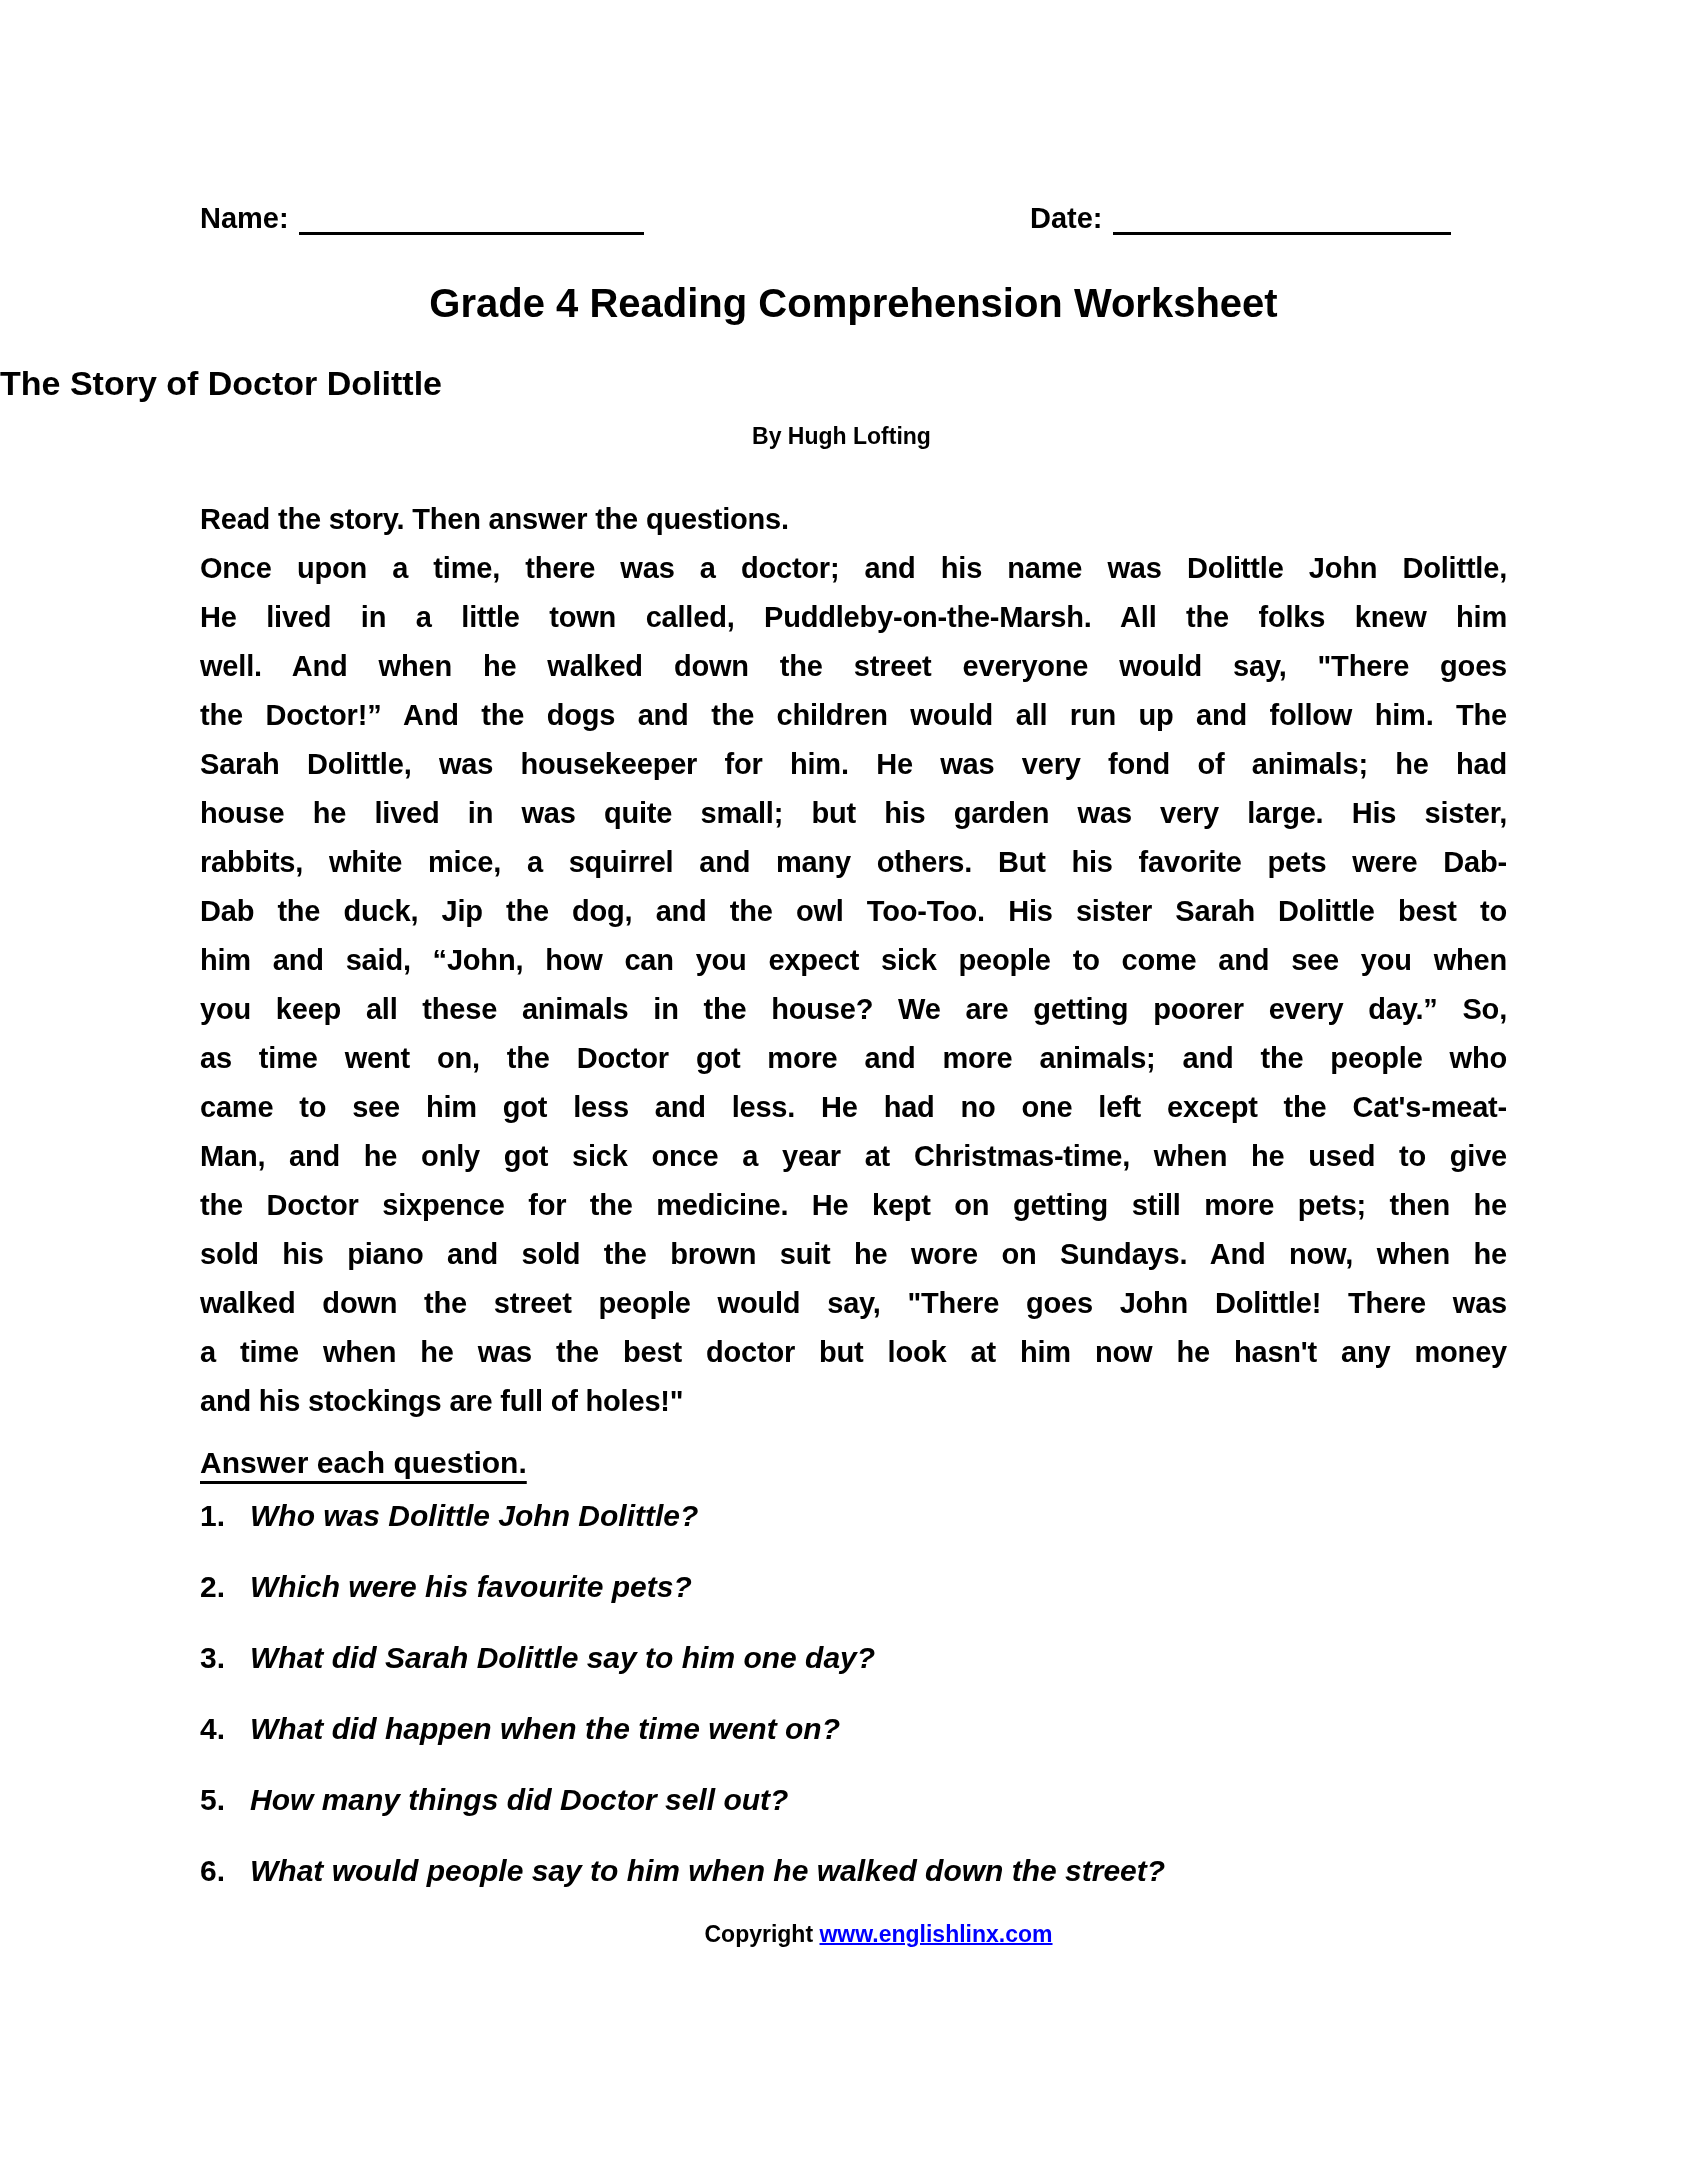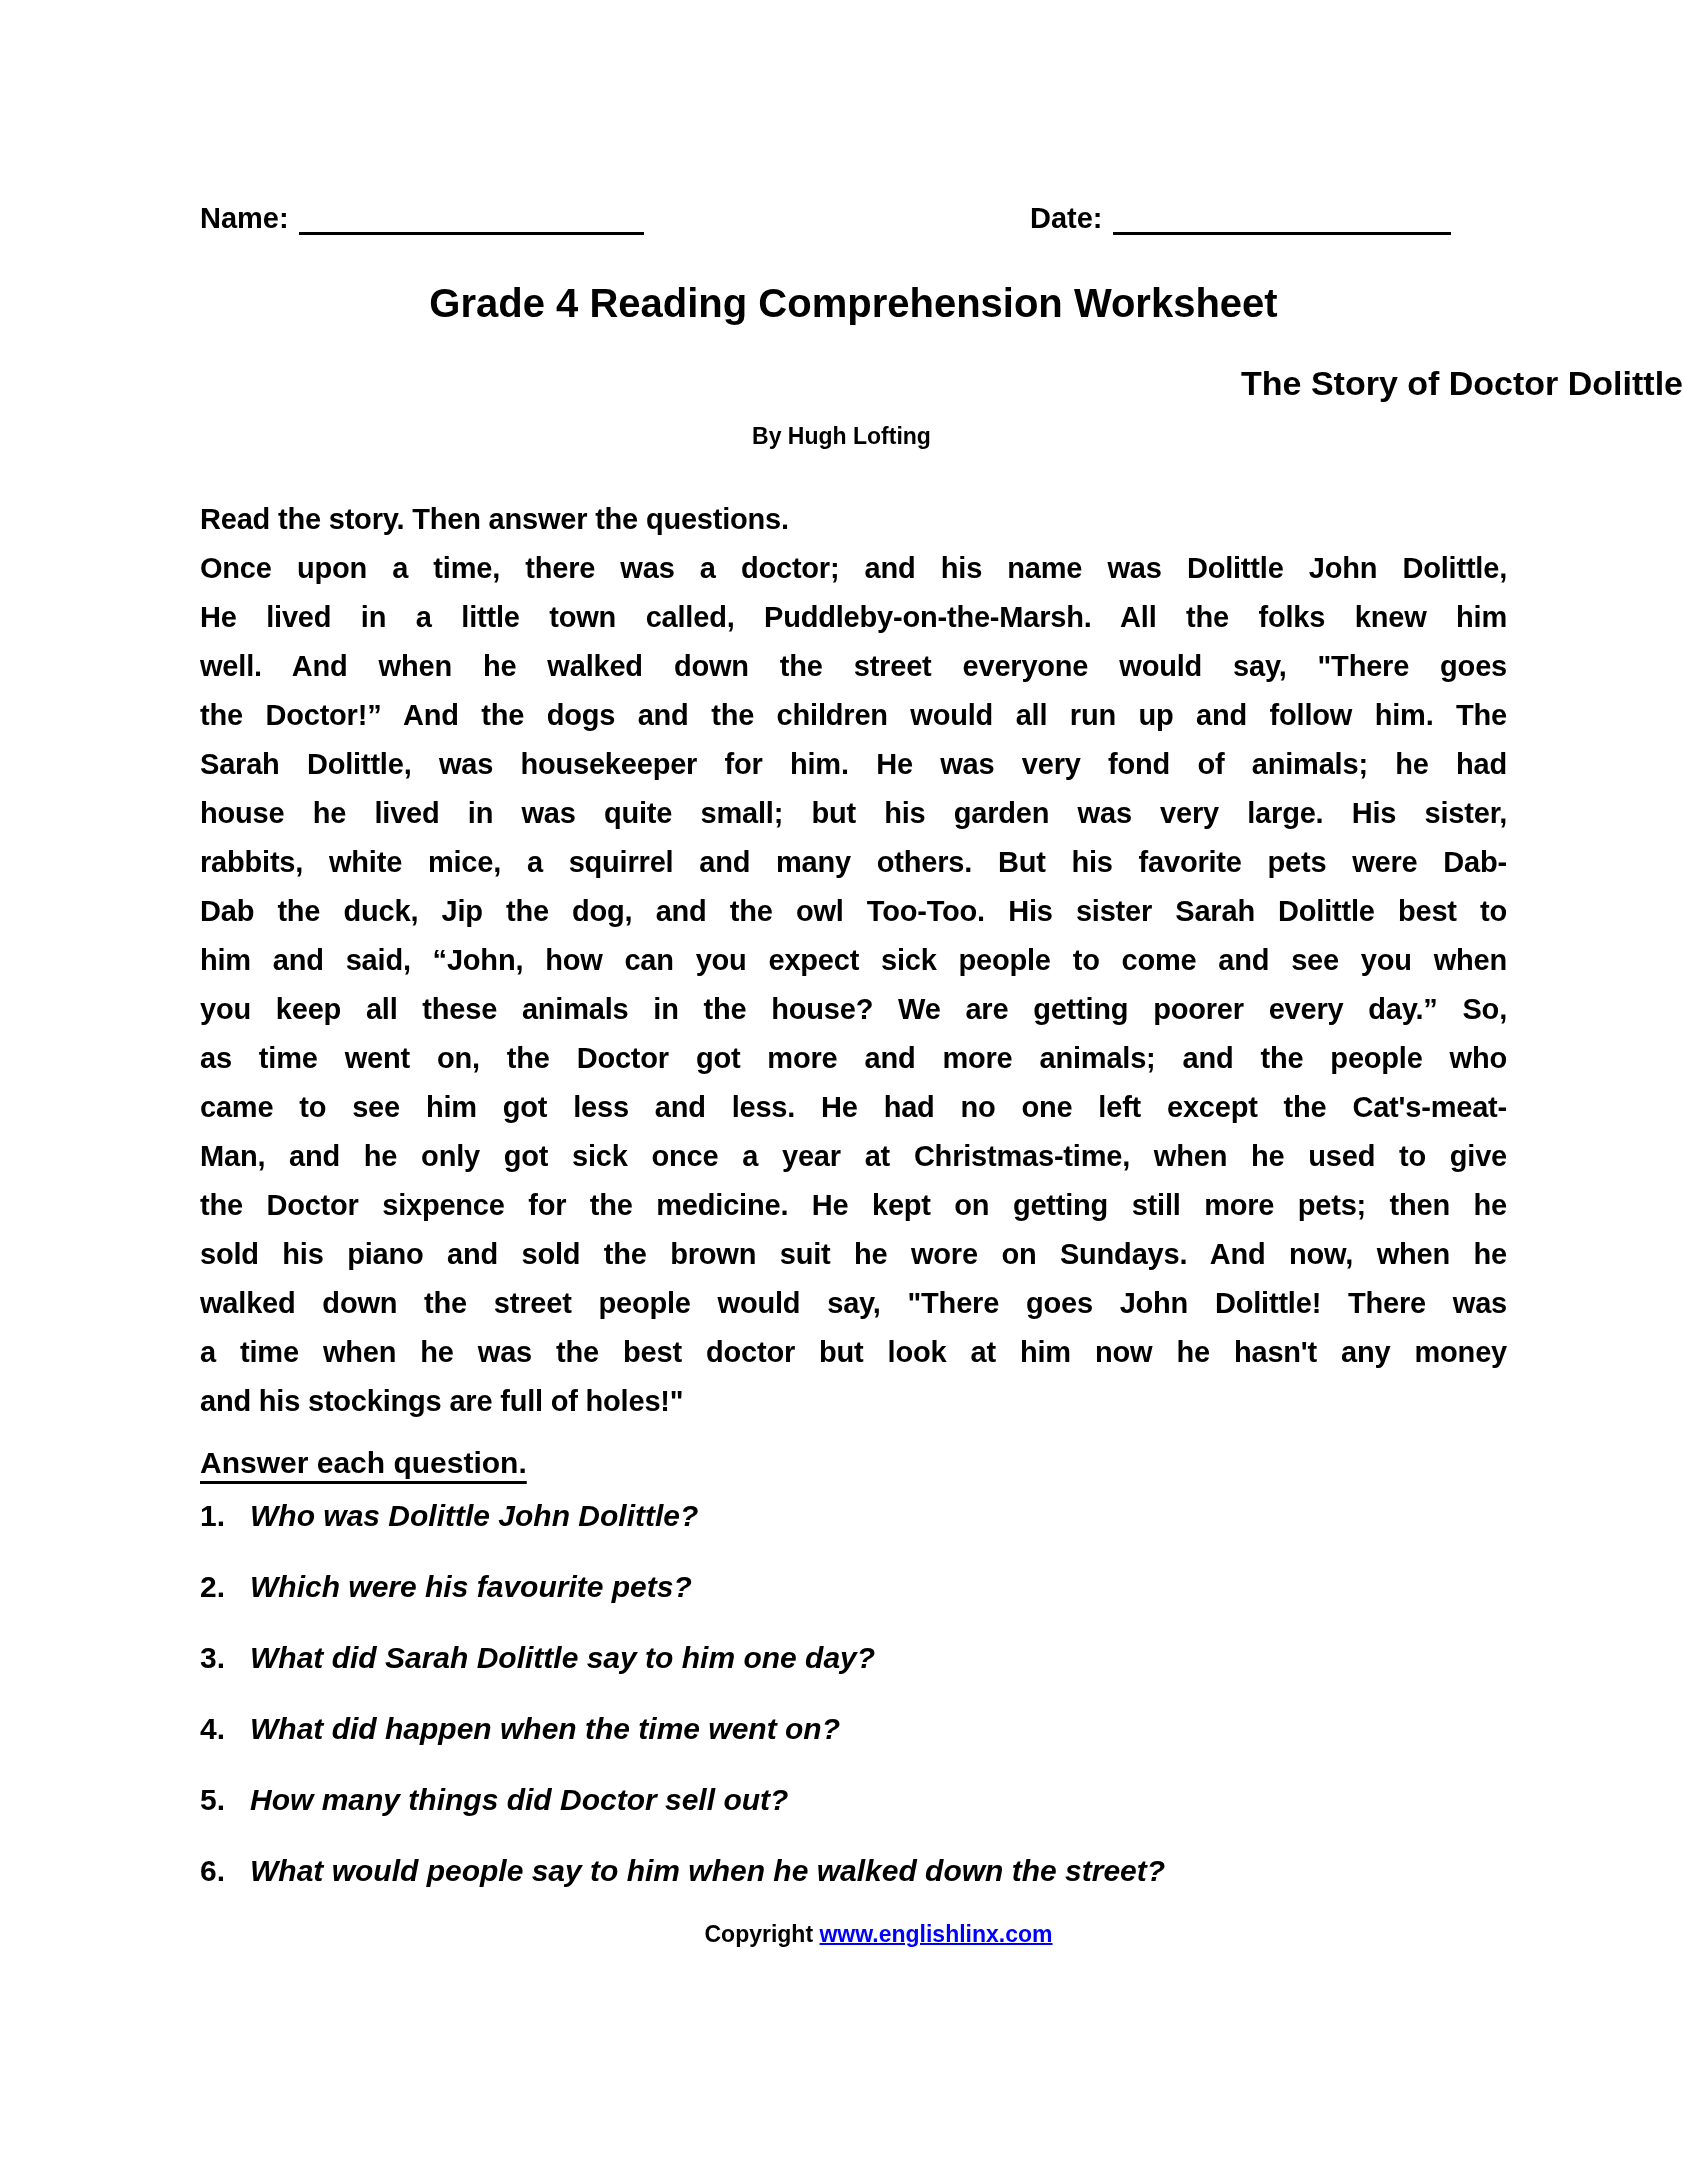--- a/index.html
+++ b/index.html
@@ -16,21 +16,21 @@
 
   
   .name-group { position: absolute; left: 200px; top: 201px; font-size: 29px; line-height: 34px; white-space: nowrap; }
   .date-group { position: absolute; left: 1030px; top: 201px; font-size: 29px; line-height: 34px; white-space: nowrap; }
   .blank { display: inline-block; height: 0; border-bottom: 3px solid #000; vertical-align: -7px; margin-left: 10px; }
   .name-blank { width: 345px; }
   .date-blank { width: 338px; }
 
   
   .main-title   { position: absolute; top: 269px; left: 0; width: 1683px; text-align: center; font-size: 40px; line-height: 44px; margin: 12px; }
-  .story-title  { position: absolute; top: 364px; left: 0; width: 1683px; text-align: right; font-size: 34px; line-height: 38px; margin: 0; }
+  .story-title  { position: absolute; top: 364px; left: 0; width: 1683px; text-align: left; font-size: 34px; line-height: 38px; margin: 0; }
   .byline       { position: absolute; top: 422px; left: 0; width: 1683px; text-align: center; font-size: 23px; line-height: 28px; margin: 0; }
 
   
   .story {
     position: absolute; left: 200px; top: 495px; width: 1307px;
     font-size: 29px; line-height: 49px;
     letter-spacing: -0.2px;
   }
   .story-line.justify { text-align: justify; text-align-last: justify; text-justify: inter-word; }
 

